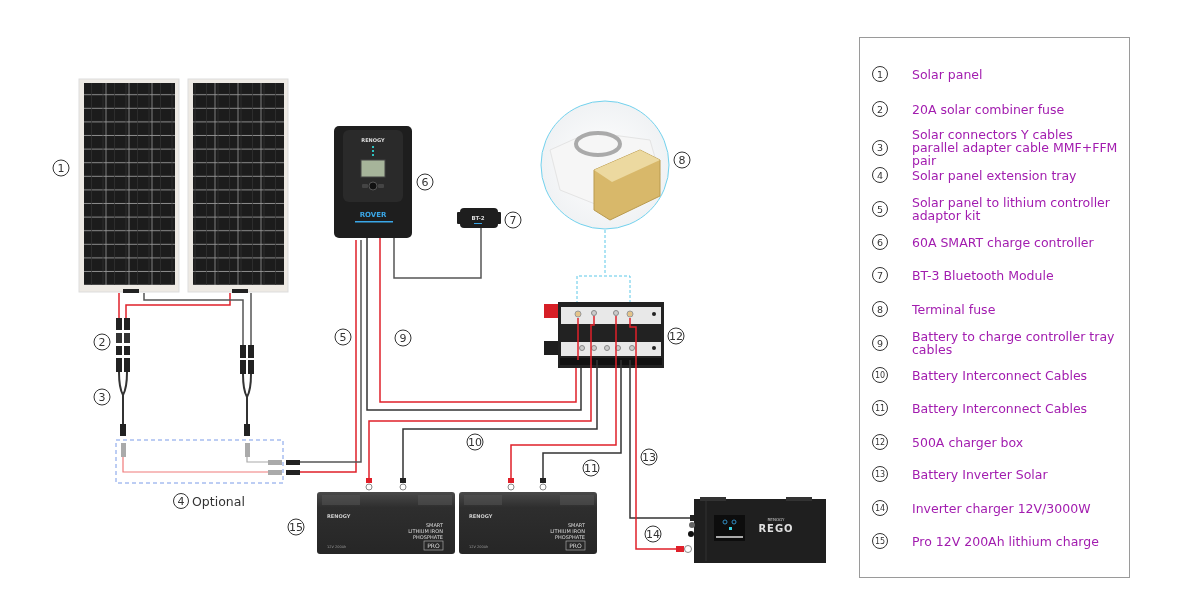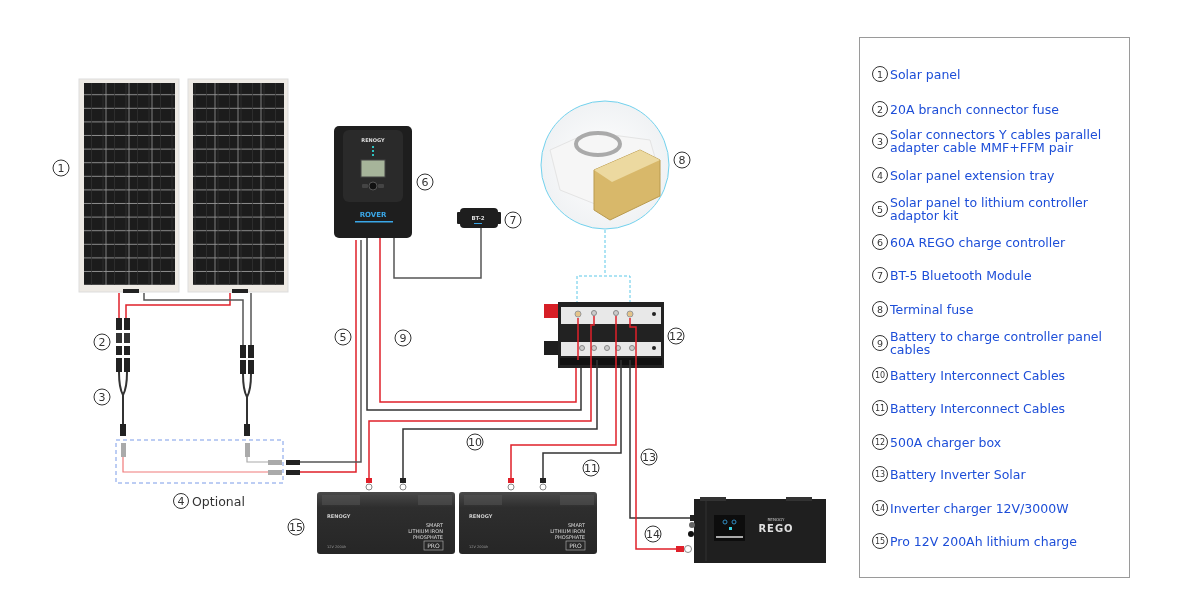--- a/index.html
+++ b/index.html
@@ -4,21 +4,21 @@
 <style>
   html, body { margin:0; padding:0; background:#ffffff; }
   body { width:1200px; height:615px; position:relative; overflow:hidden; font-family:"DejaVu Sans", sans-serif; color:#333; }
   #diagram { position:absolute; left:0; top:0; width:1200px; height:615px; }
   .num-text { font-family:"DejaVu Sans", sans-serif; font-size:11px; fill:#333; }
   .label-text { font-family:"DejaVu Sans", sans-serif; font-size:12.5px; fill:#333; }
   .chip-text { font-family:"DejaVu Sans", sans-serif; font-weight:bold; }
   #legend { position:absolute; left:859px; top:37px; width:271px; height:541px; border:1.5px solid #9a9a9a; box-sizing:border-box; background:#fff; }
   .legend-item { position:absolute; left:12px; display:flex; align-items:center; width:250px; }
   .legend-num { width:16px; height:16px; border:1.2px solid #333; border-radius:50%; font-size:9.5px; display:flex; align-items:center; justify-content:center; flex:0 0 auto; color:#333; box-sizing:border-box; }
-  .legend-label { margin-left:2px; font-size:12.5px; line-height:13px; color:#1d4ed8; }
+  .legend-label { margin-left:24px; font-size:12.5px; line-height:13px; color:#a21caf; }
 </style>
 </head>
 <body>
 
 <svg id="diagram" width="1200" height="615" viewBox="0 0 1200 615" xmlns="http://www.w3.org/2000/svg">
   <defs>
     <pattern id="cells" width="11.5" height="13.6" patternUnits="userSpaceOnUse">
       <rect width="11.5" height="13.6" fill="#1c1c1c"></rect>
       <rect x="0" y="12.6" width="11.5" height="1" fill="#8a8a8a"></rect>
       <rect x="10.8" y="0" width="0.7" height="13.6" fill="#333"></rect>
@@ -296,49 +296,49 @@
   <text x="192" y="506" class="label-text">Optional</text>
 </svg>
 
 <div id="legend">
   <div class="legend-item" style="top:28px">
       <span class="legend-num">1</span>
       <span class="legend-label">Solar panel</span>
     </div>
   <div class="legend-item" style="top:63px">
       <span class="legend-num">2</span>
-      <span class="legend-label">20A branch connector fuse</span>
+      <span class="legend-label">20A solar combiner fuse</span>
     </div>
   <div class="legend-item" style="top:90px">
       <span class="legend-num">3</span>
       <span class="legend-label">Solar connectors Y cables parallel adapter cable MMF+FFM pair</span>
     </div>
   <div class="legend-item" style="top:129px">
       <span class="legend-num">4</span>
       <span class="legend-label">Solar panel extension tray</span>
     </div>
   <div class="legend-item" style="top:158px">
       <span class="legend-num">5</span>
       <span class="legend-label">Solar panel to lithium controller adaptor kit</span>
     </div>
   <div class="legend-item" style="top:196px">
       <span class="legend-num">6</span>
-      <span class="legend-label">60A REGO charge controller</span>
+      <span class="legend-label">60A SMART charge controller</span>
     </div>
   <div class="legend-item" style="top:229px">
       <span class="legend-num">7</span>
-      <span class="legend-label">BT-5 Bluetooth Module</span>
+      <span class="legend-label">BT-3 Bluetooth Module</span>
     </div>
   <div class="legend-item" style="top:263px">
       <span class="legend-num">8</span>
       <span class="legend-label">Terminal fuse</span>
     </div>
   <div class="legend-item" style="top:292px">
       <span class="legend-num">9</span>
-      <span class="legend-label">Battery to charge controller panel cables</span>
+      <span class="legend-label">Battery to charge controller tray cables</span>
     </div>
   <div class="legend-item" style="top:329px">
       <span class="legend-num" style="font-size:8px">10</span>
       <span class="legend-label">Battery Interconnect Cables</span>
     </div>
   <div class="legend-item" style="top:362px">
       <span class="legend-num" style="font-size:8px">11</span>
       <span class="legend-label">Battery Interconnect Cables</span>
     </div>
   <div class="legend-item" style="top:396px">

